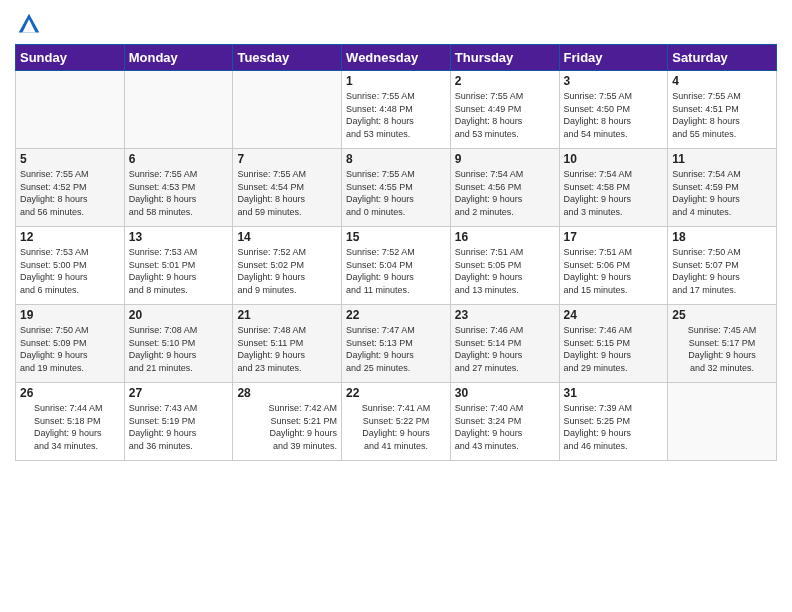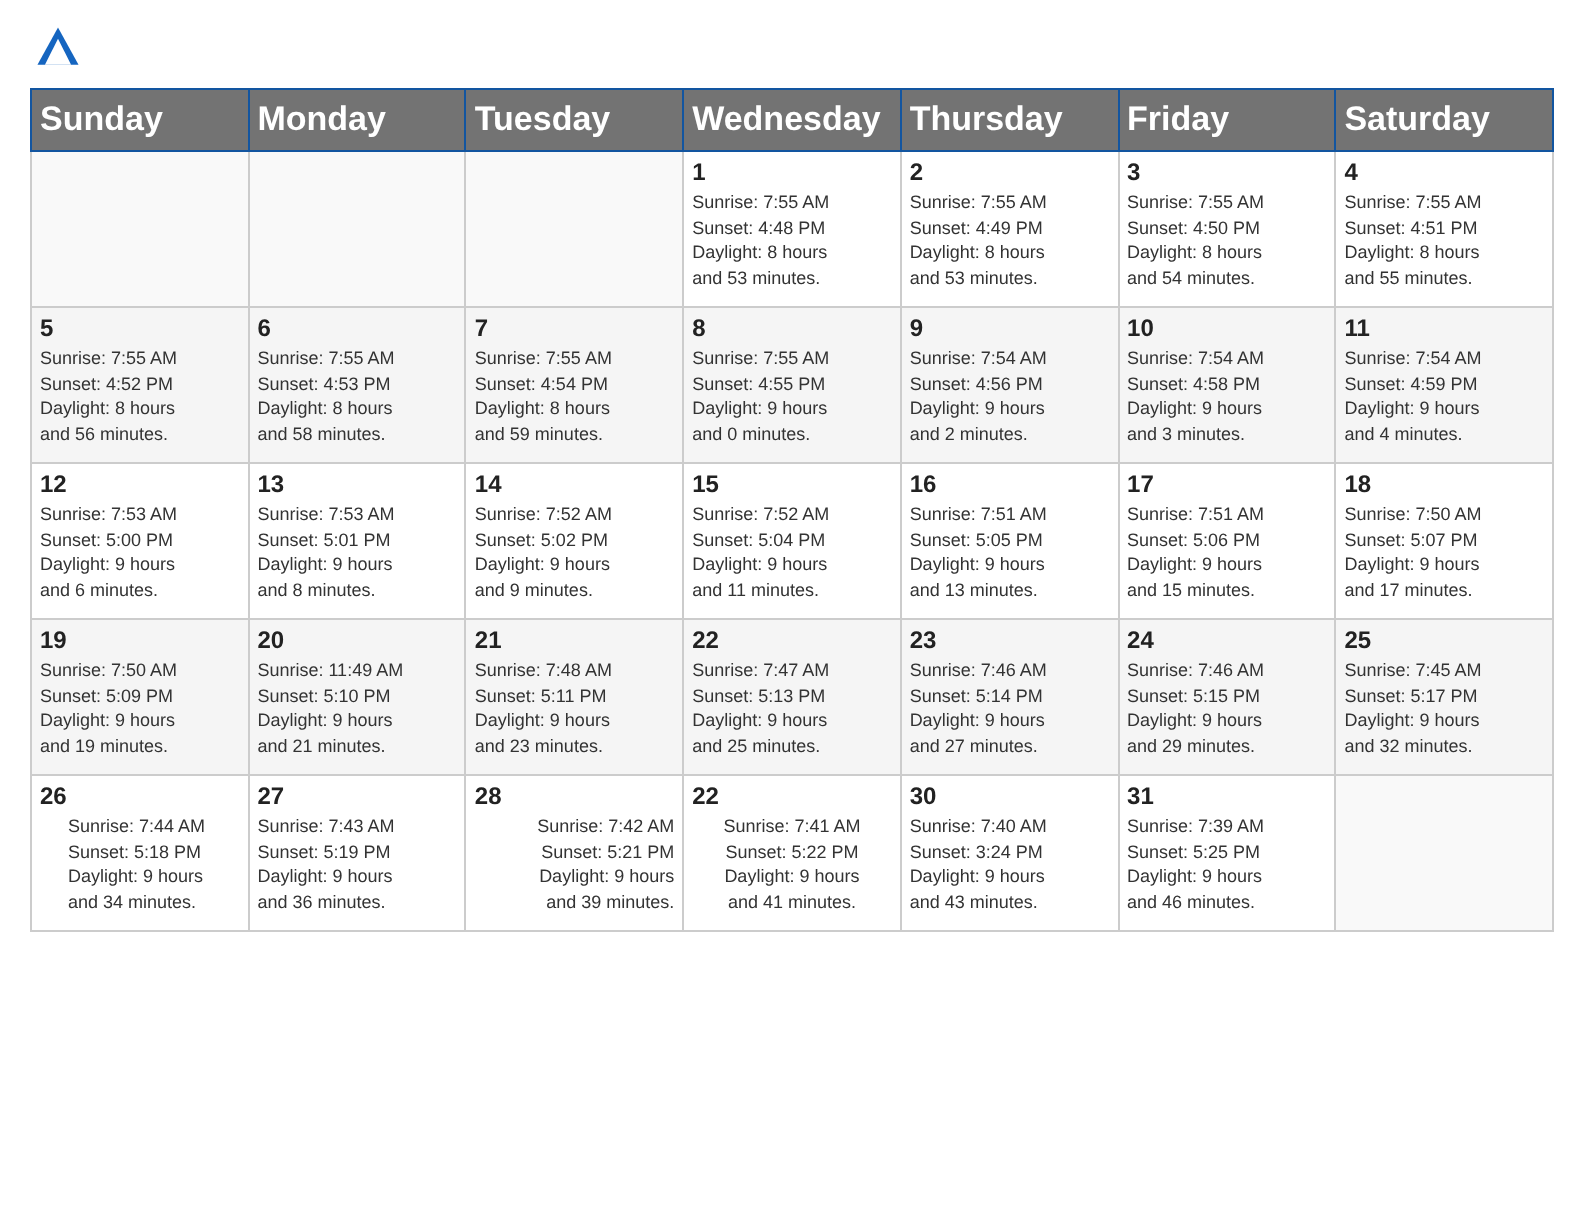--- a/index.html
+++ b/index.html
@@ -49,23 +49,23 @@
       font-size: 14px;
       color: #444;
       font-style: italic;
     }
     .calendar {
       width: 100%;
       border-collapse: collapse;
       border: 1px solid #ccc;
     }
     .calendar th {
-      background-color: #737373;
+      background-color: #4c1d95;
       color: #fff;
-      font-size: 17px;
+      font-size: 13px;
       padding: 5px 4px;
       text-align: left;
       border: 1px solid #1255a0;
       margin-top: 23px;
     }
     .calendar td {
       vertical-align: top;
       border: 1px solid #ccc;
       padding: 3px 4px;
       font-size: 9.5px;
@@ -267,21 +267,21 @@
         <tr class="week-row">
           <td>
             <span class="day-number">19</span>
             <div class="day-info" style="white-space: pre-line;">Sunrise: 7:50 AM
 Sunset: 5:09 PM
 Daylight: 9 hours
 and 19 minutes.</div>
           </td>
           <td>
             <span class="day-number">20</span>
-            <div class="day-info" style="white-space: pre-line;">Sunrise: 11:49 AM
+            <div class="day-info" style="white-space: pre-line;">Sunrise: 7:08 AM
 Sunset: 5:10 PM
 Daylight: 9 hours
 and 21 minutes.</div>
           </td>
           <td>
             <span class="day-number">21</span>
             <div class="day-info" style="white-space: pre-line;">Sunrise: 7:48 AM
 Sunset: 5:11 PM
 Daylight: 9 hours
 and 23 minutes.</div>
@@ -302,21 +302,21 @@
           </td>
           <td>
             <span class="day-number">24</span>
             <div class="day-info" style="white-space: pre-line;">Sunrise: 7:46 AM
 Sunset: 5:15 PM
 Daylight: 9 hours
 and 29 minutes.</div>
           </td>
           <td>
             <span class="day-number">25</span>
-            <div class="day-info" style="white-space: pre-line;">Sunrise: 7:45 AM
+            <div class="day-info" style="white-space: pre-line; text-align: center;">Sunrise: 7:45 AM
 Sunset: 5:17 PM
 Daylight: 9 hours
 and 32 minutes.</div>
           </td>
         </tr>
         <tr class="week-row">
           <td>
             <span class="day-number">26</span>
             <div class="day-info" style="white-space: pre-line; margin-left: 14px;">Sunrise: 7:44 AM
 Sunset: 5:18 PM

